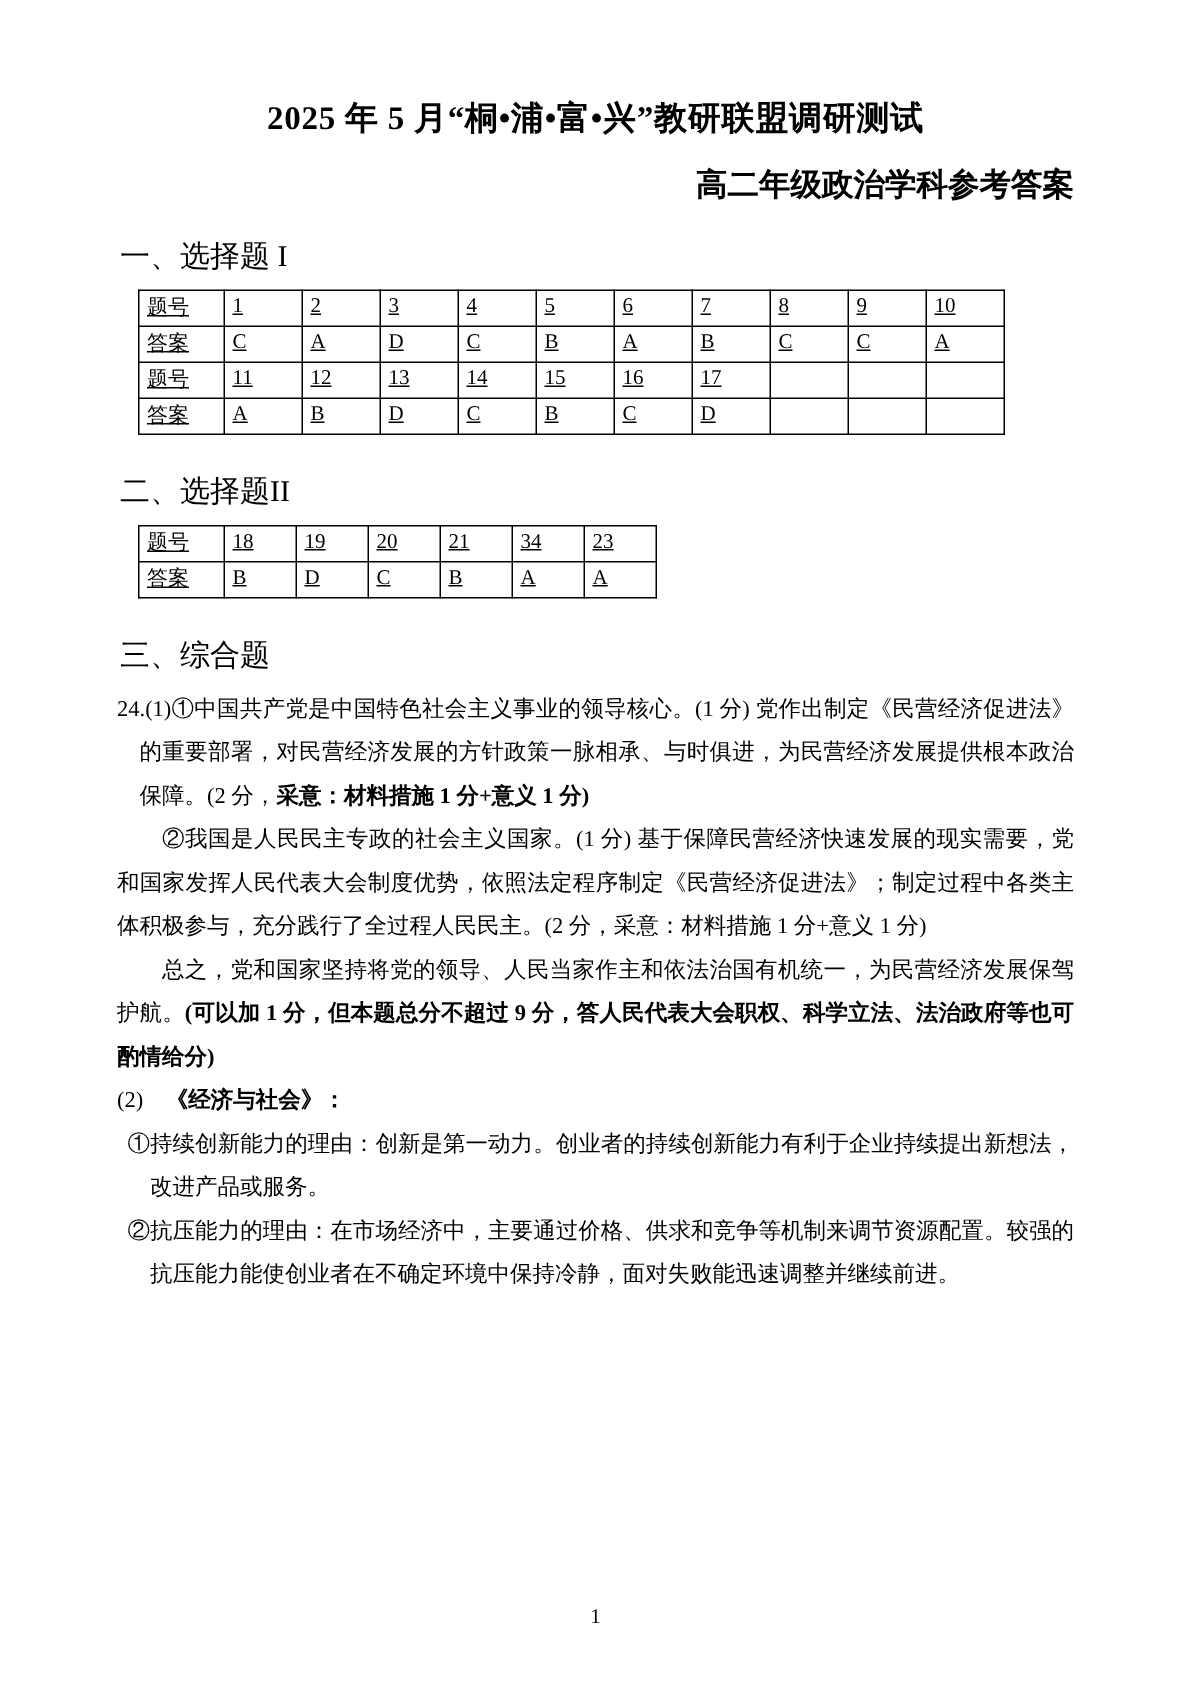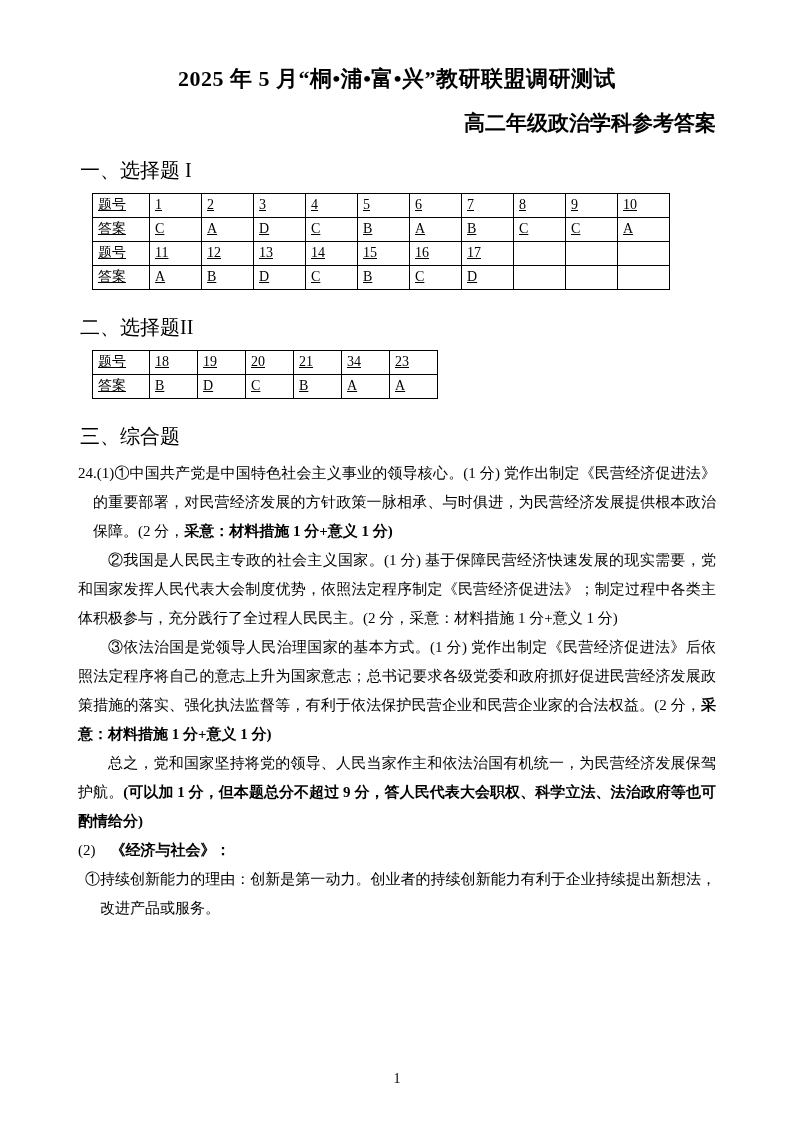--- a/index.html
+++ b/index.html
@@ -160,25 +160,25 @@
   </table>
 
   <div class="sec-heading">三、综合题</div>
 
   <div class="body-text">
 
     <p class="p-hang"><span>24.(1)①中国共产党是中国特色社会主义事业的领导核心。(1 分) 党作出制定《民营经济促进法》的重要部署，对民营经济发展的方针政策一脉相承、与时俱进，为民营经济发展提供根本政治保障。(2 分，</span><span class="bold">采意：材料措施 1 分+意义 1 分)</span></p>
 
     <p class="p-indent"><span>②我国是人民民主专政的社会主义国家。(1 分) 基于保障民营经济快速发展的现实需要，党和国家发挥人民代表大会制度优势，依照法定程序制定《民营经济促进法》；制定过程中各类主体积极参与，充分践行了全过程人民民主。(2 分，采意：材料措施 1 分+意义 1 分)</span><span class="bold"></span></p>
 
-    <p class="p-indent"><span>③依法治国是党领导人民治理国家的基本方式。(1 分) 党作出制定《民营经济促进法》后依照法定程序将自己的意志上升为国家意志；总书记要求各级党委和政府抓好促进民营经济发展政策措施的落实、强化执法监督等，有利于依法保护民营企业和民营企业家的合法权益。(2 分，</span><span class="bold">采意：材料措施 1 分+意义 1 分)</span></p>
 
     <p class="p-indent"><span>总之，党和国家坚持将党的领导、人民当家作主和依法治国有机统一，为民营经济发展保驾护航。</span><span class="bold">(可以加 1 分，但本题总分不超过 9 分，答人民代表大会职权、科学立法、法治政府等也可酌情给分)</span></p>
 
     <p class="p-flush"><span>(2)　</span><span class="bold">《经济与社会》：</span></p>
 
     <p class="p-item">①持续创新能力的理由：创新是第一动力。创业者的持续创新能力有利于企业持续提出新想法，改进产品或服务。</p>
+    <p class="p-item">②抗压能力的理由：在市场经济中，主要通过价格、供求和竞争等机制来调节资源配置。较强的抗压能力能使创业者在不确定环境中保持冷静，面对失败能迅速调整并继续前进。</p>
 
   </div>
 
 </div>
 
 <div class="page-number">1</div>
 
 </body></html>

